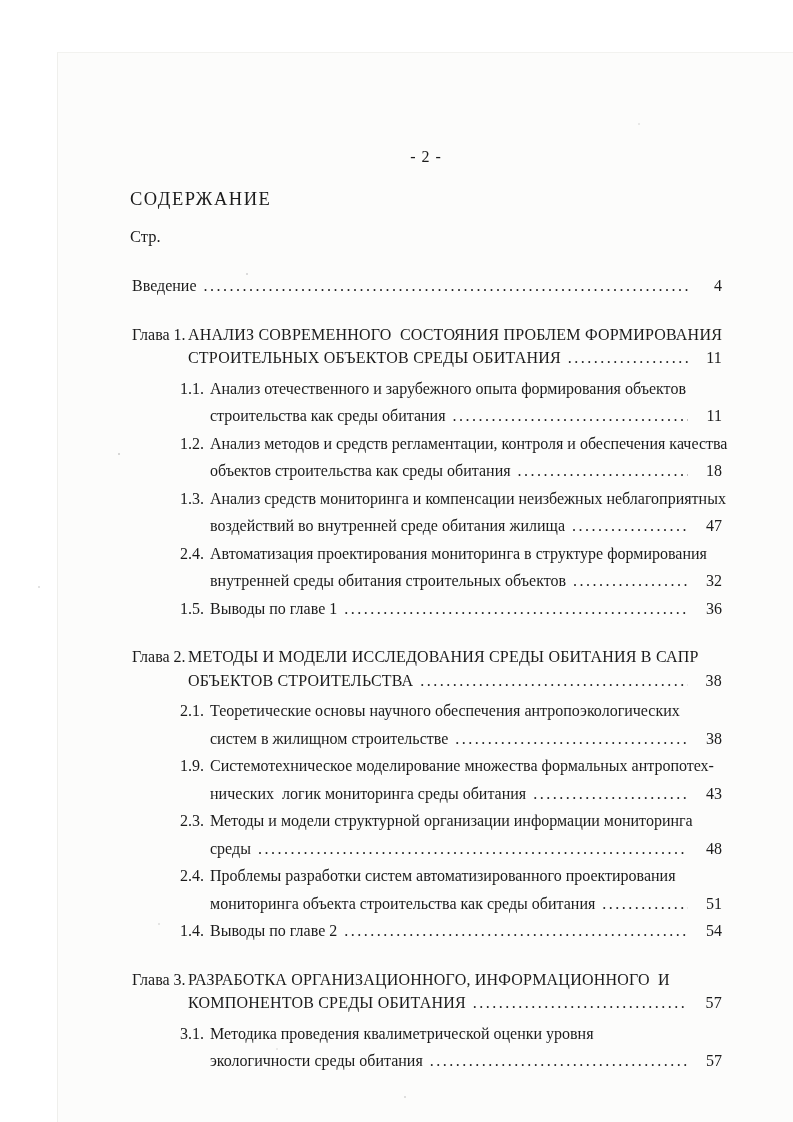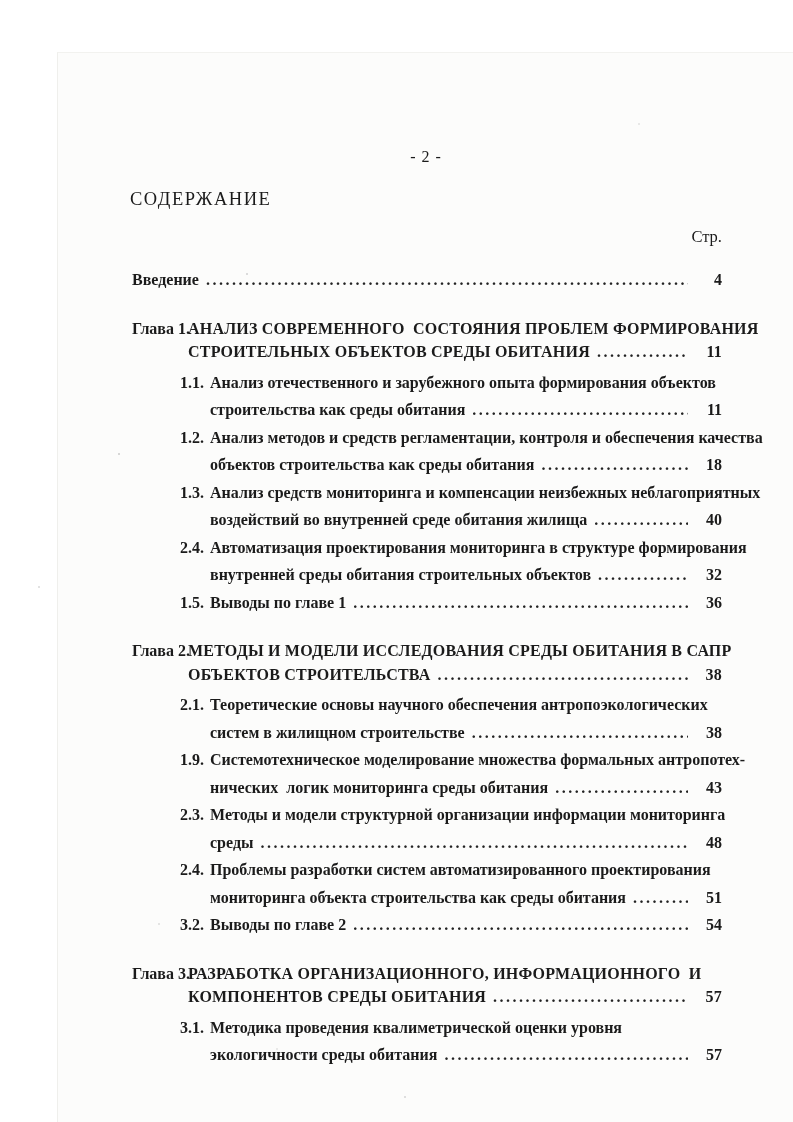--- a/index.html
+++ b/index.html
@@ -61,28 +61,26 @@
   .doc-title {
     margin: 19px 0 0 0;
     text-align: left;
     font-size: 18.5px;
     font-weight: normal;
     letter-spacing: 1.5px;
     line-height: 24px;
   }
   .col-label {
     margin-top: 12px;
-    text-align: right;
     font-size: 16.5px;
     line-height: 27px;
   }
   .toc {
-    margin-top: 16px;
+    margin-top: 22px;
     font-size: 16px;
-    font-weight: bold;
   }
   .entry { margin: 0; }
   .line {
     display: flex;
     align-items: baseline;
     white-space: pre;
     line-height: 27.5px;
   }
   .txt { flex: 0 0 auto; }
   .lab { flex: 0 0 auto; display: inline-block; }
@@ -140,21 +138,21 @@
         <div class="entry section">
           <div class="line"><span class="lab">1.1.</span><span class="txt">Анализ отечественного и зарубежного опыта формирования объектов</span></div>
           <div class="line"><span class="txt cont">строительства как среды обитания</span><span class="dots">........................................................................................................................................................................................................</span><span class="pg">11</span></div>
         </div>
         <div class="entry section">
           <div class="line"><span class="lab">1.2.</span><span class="txt">Анализ методов и средств регламентации, контроля и обеспечения качества</span></div>
           <div class="line"><span class="txt cont">объектов строительства как среды обитания</span><span class="dots">........................................................................................................................................................................................................</span><span class="pg">18</span></div>
         </div>
         <div class="entry section">
           <div class="line"><span class="lab">1.3.</span><span class="txt">Анализ средств мониторинга и компенсации неизбежных неблагоприятных</span></div>
-          <div class="line"><span class="txt cont">воздействий во внутренней среде обитания жилища</span><span class="dots">........................................................................................................................................................................................................</span><span class="pg">40</span></div>
+          <div class="line"><span class="txt cont">воздействий во внутренней среде обитания жилища</span><span class="dots">........................................................................................................................................................................................................</span><span class="pg">47</span></div>
         </div>
         <div class="entry section">
           <div class="line"><span class="lab">2.4.</span><span class="txt">Автоматизация проектирования мониторинга в структуре формирования</span></div>
           <div class="line"><span class="txt cont">внутренней среды обитания строительных объектов</span><span class="dots">........................................................................................................................................................................................................</span><span class="pg">32</span></div>
         </div>
         <div class="entry section">
           <div class="line"><span class="lab">1.5.</span><span class="txt">Выводы по главе 1</span><span class="dots">........................................................................................................................................................................................................</span><span class="pg">36</span></div>
         </div>
         <div class="entry chapter">
           <div class="line"><span class="lab">Глава 2.</span><span class="txt">МЕТОДЫ И МОДЕЛИ ИССЛЕДОВАНИЯ СРЕДЫ ОБИТАНИЯ В САПР</span></div>
@@ -170,21 +168,21 @@
         </div>
         <div class="entry section">
           <div class="line"><span class="lab">2.3.</span><span class="txt">Методы и модели структурной организации информации мониторинга</span></div>
           <div class="line"><span class="txt cont">среды</span><span class="dots">........................................................................................................................................................................................................</span><span class="pg">48</span></div>
         </div>
         <div class="entry section">
           <div class="line"><span class="lab">2.4.</span><span class="txt">Проблемы разработки систем автоматизированного проектирования</span></div>
           <div class="line"><span class="txt cont">мониторинга объекта строительства как среды обитания</span><span class="dots">........................................................................................................................................................................................................</span><span class="pg">51</span></div>
         </div>
         <div class="entry section">
-          <div class="line"><span class="lab">3.2.</span><span class="txt">Выводы по главе 2</span><span class="dots">........................................................................................................................................................................................................</span><span class="pg">54</span></div>
+          <div class="line"><span class="lab">1.4.</span><span class="txt">Выводы по главе 2</span><span class="dots">........................................................................................................................................................................................................</span><span class="pg">54</span></div>
         </div>
         <div class="entry chapter">
           <div class="line"><span class="lab">Глава 3.</span><span class="txt">РАЗРАБОТКА ОРГАНИЗАЦИОННОГО, ИНФОРМАЦИОННОГО  И</span></div>
           <div class="line"><span class="txt cont">КОМПОНЕНТОВ СРЕДЫ ОБИТАНИЯ</span><span class="dots">........................................................................................................................................................................................................</span><span class="pg">57</span></div>
         </div>
         <div class="entry section">
           <div class="line"><span class="lab">3.1.</span><span class="txt">Методика проведения квалиметрической оценки уровня</span></div>
           <div class="line"><span class="txt cont">экологичности среды обитания</span><span class="dots">........................................................................................................................................................................................................</span><span class="pg">57</span></div>
         </div>
       </div>

